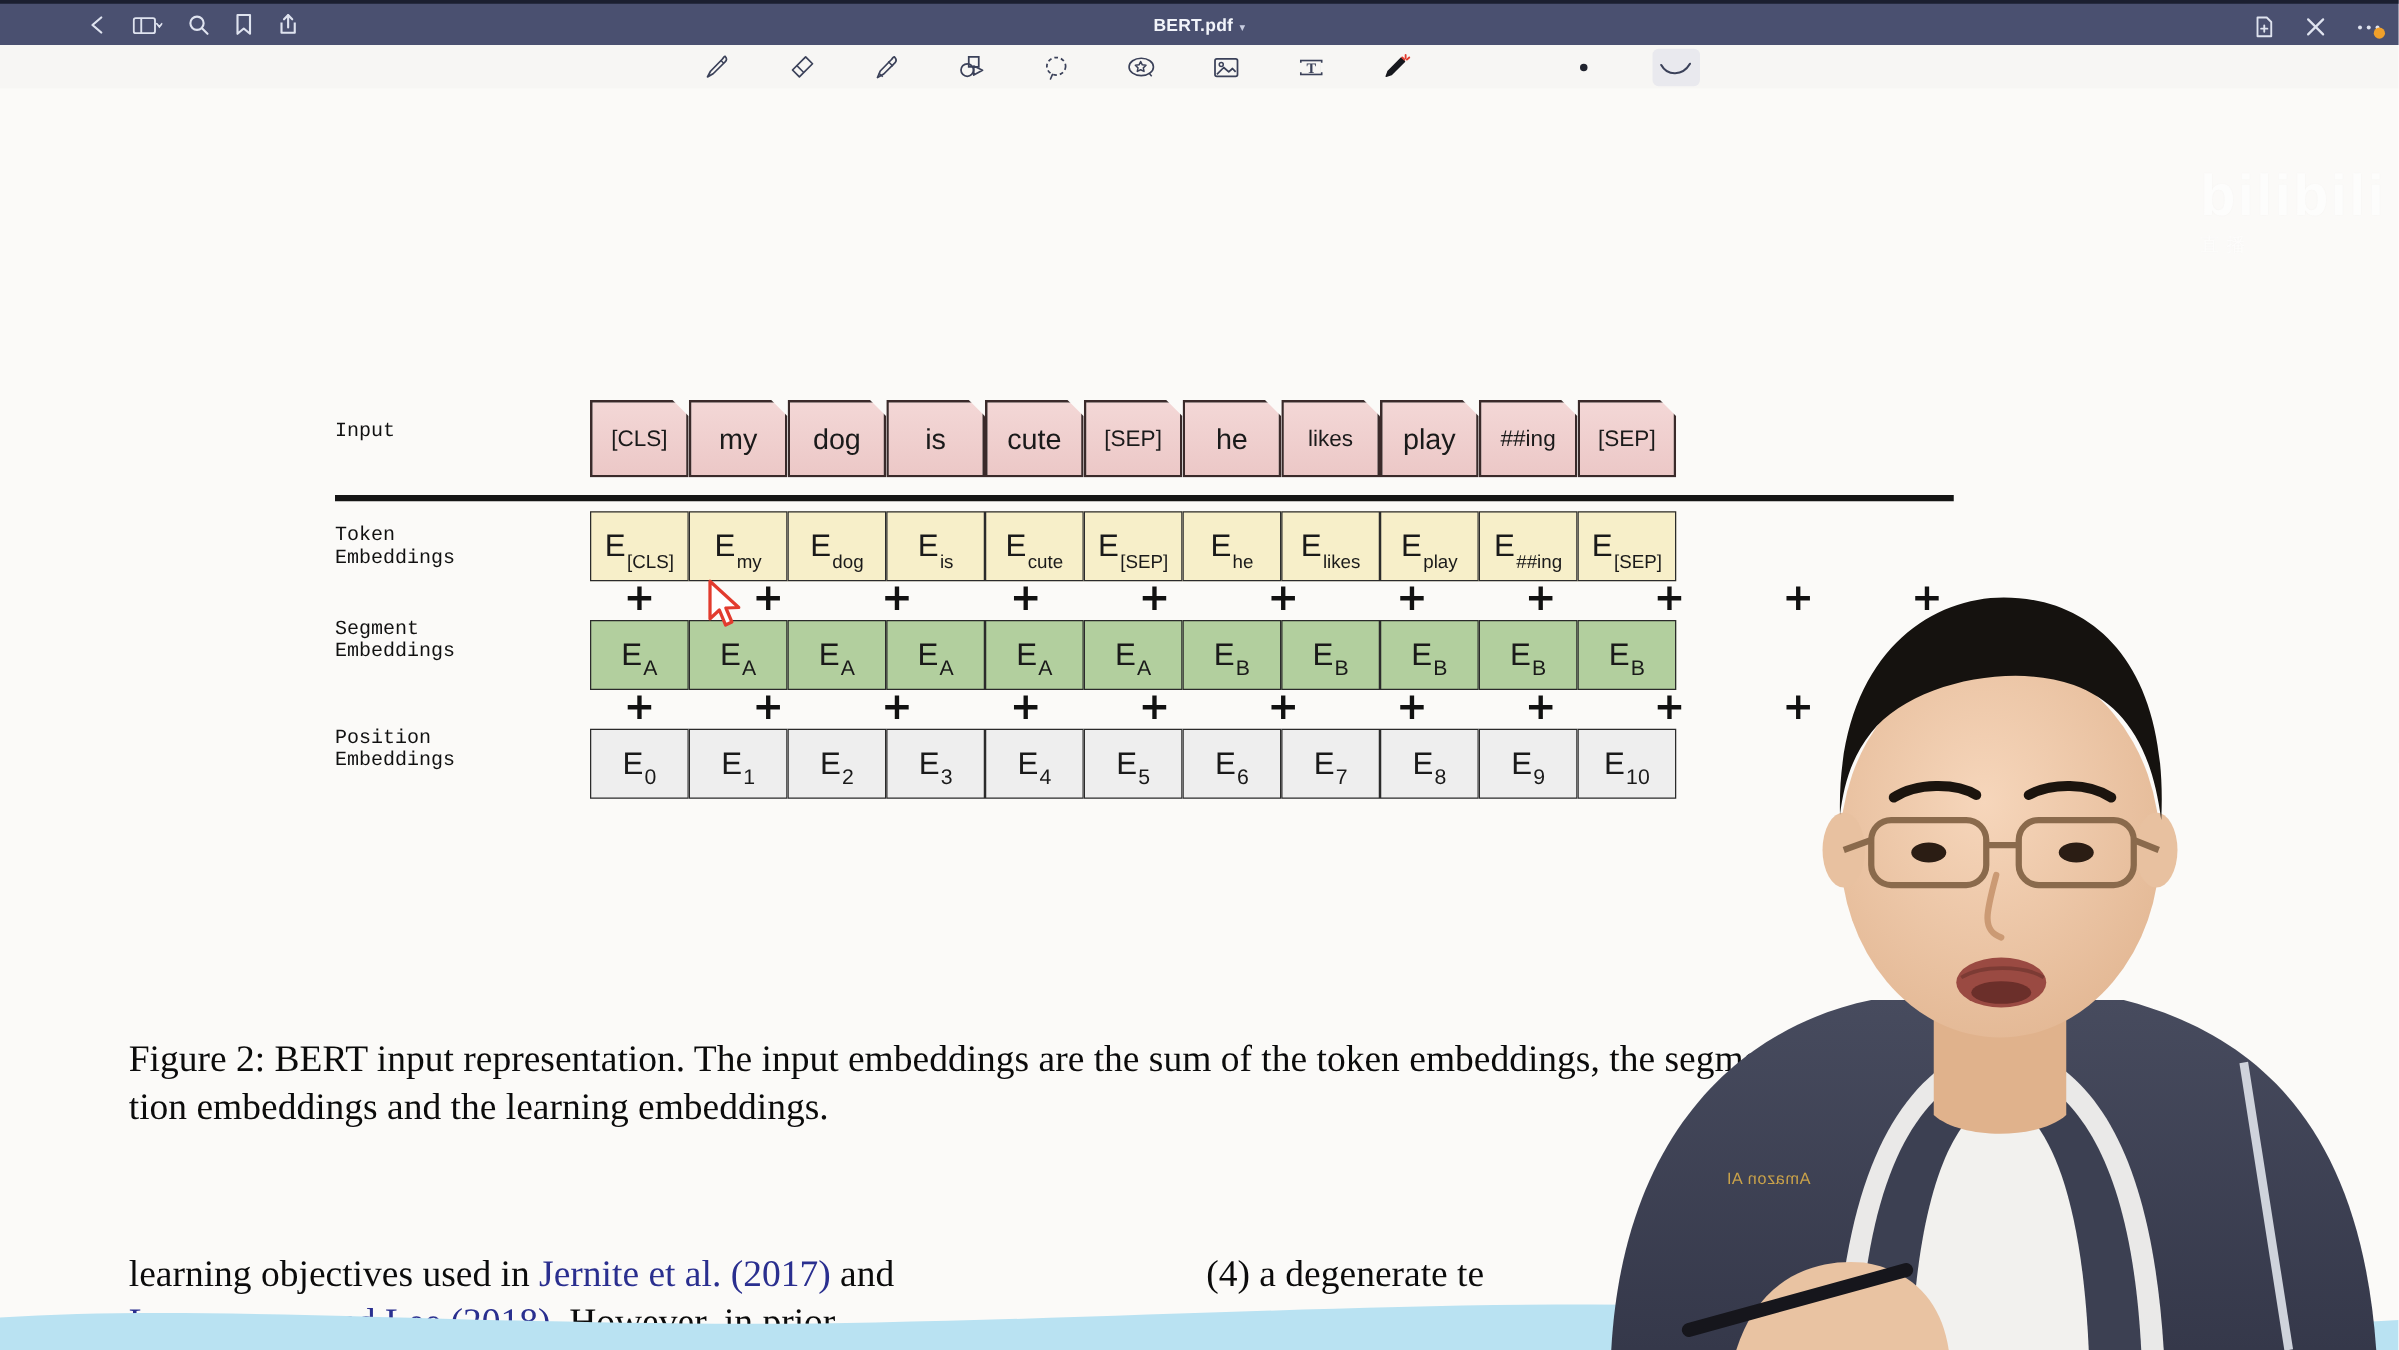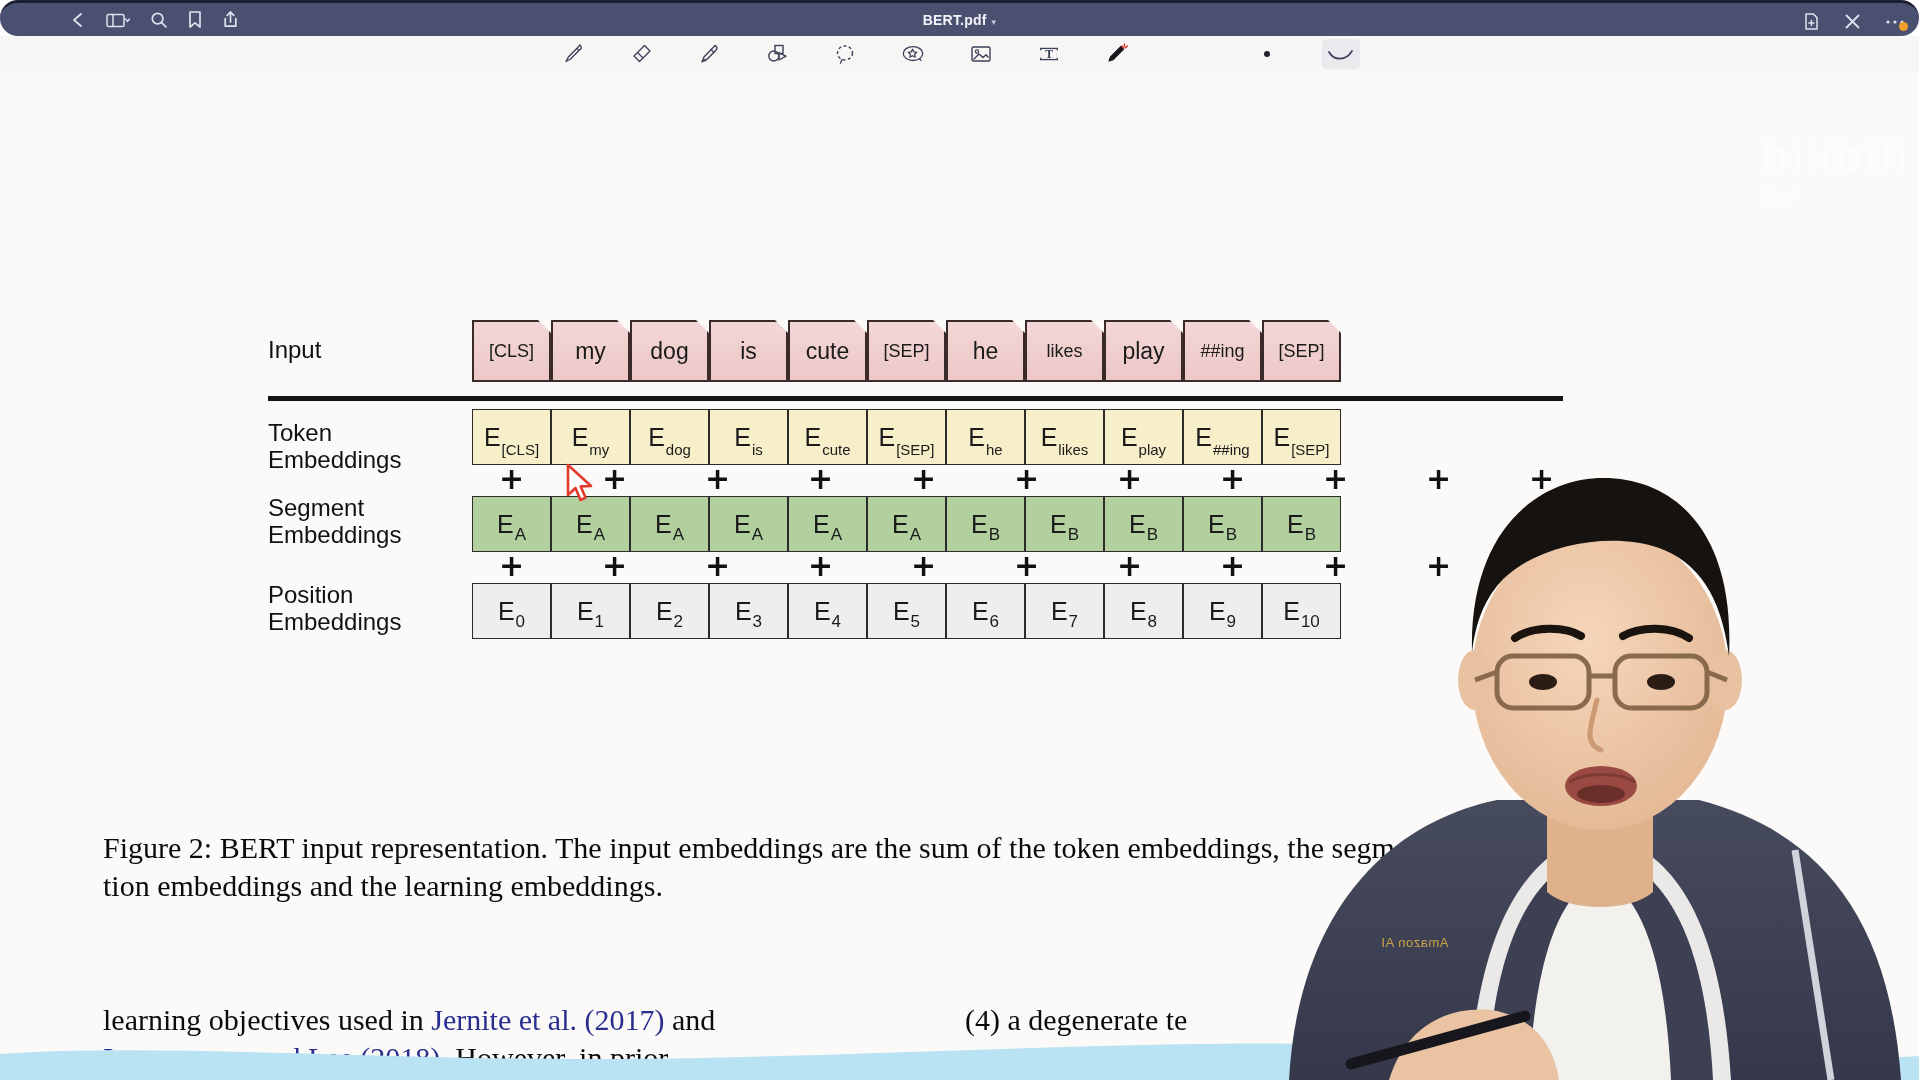--- a/index.html
+++ b/index.html
@@ -9,21 +9,21 @@
     background: #ffffff;
     font-family: "Liberation Sans", sans-serif;
   }
   #root { position: relative; width: 1919px; height: 1080px; overflow: hidden; }
 
   
   .titlebar {
     position: absolute; top: 0; left: 0; width: 1919px; height: 36px;
     background: #4a5070;
     border-top: 3px solid #1b1f30;
-    display: flex; align-items: center; border-radius: 18px;
+    display: flex; align-items: center;
   }
   .tb-left { display: flex; align-items: center; gap: 20px; padding-left: 70px; }
   .tb-ico { color: #dfe3ef; display: flex; align-items: center; justify-content: center; cursor: pointer; }
   .tb-title {
     position: absolute; left: 0; right: 0; text-align: center;
     color: #f2f4fa; font-size: 14px; font-weight: bold;
     letter-spacing: .2px; pointer-events: none;
   }
   .tb-title span.chev { font-size: 9px; color: #c8cde0; margin-left: 5px; font-weight: normal; }
   .tb-right {
@@ -67,22 +67,22 @@
   .wm-bili .sub { display:block; font-size: 15px; font-weight: normal; letter-spacing: 6px; margin-top: 4px; opacity:.85;}
   .wm-tv {
     position: absolute; right: 58px; bottom: 92px; width: 62px; height: 48px;
     pointer-events: none; opacity: .92;
   }
 
   
   .figure { position: absolute; left: 0; top: 0; width: 1919px; }
   .row-label {
     position: absolute; left: 268px; width: 200px;
-    font-family: Liberation Sans, sans-serif;
-    font-size: 24px; color: #111; line-height: 1.12;
+    font-family: Liberation Mono, monospace;
+    font-size: 16px; color: #111; line-height: 1.12;
   }
   .cells { position: absolute; left: 472px; display: flex; }
   .cell {
     width: 79px; height: 56px;
     display: flex; align-items: center; justify-content: center;
     font-family: "Liberation Sans", sans-serif;
     font-size: 22px; color: #1a1a1a;
     border: 1.5px solid #333; position: relative;
   }
   .cell.token {

